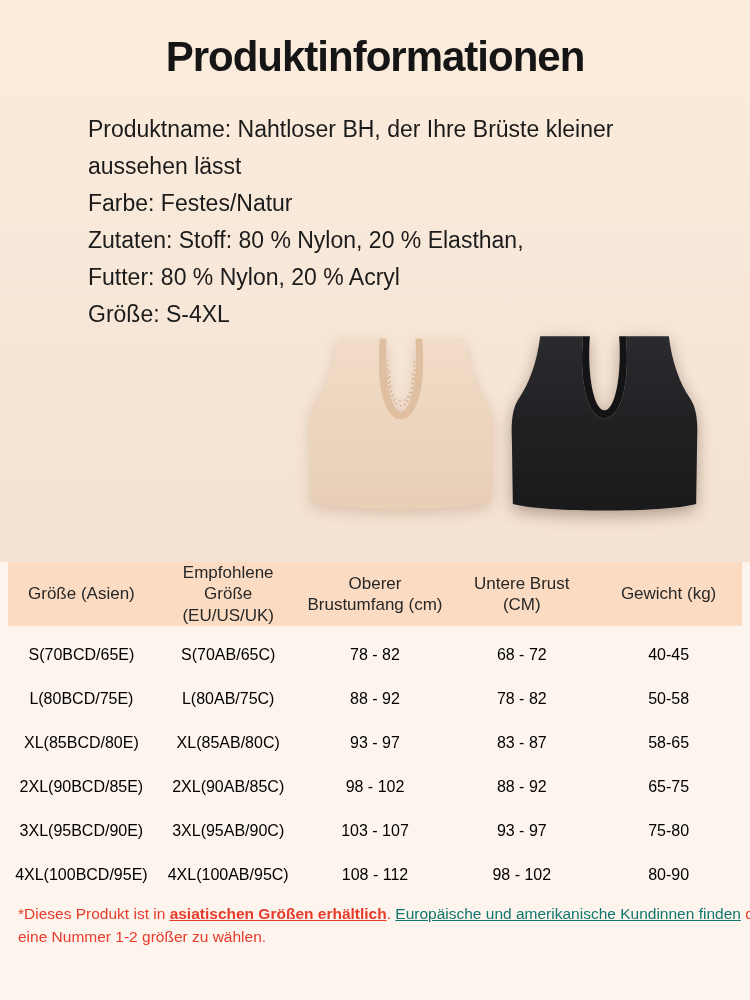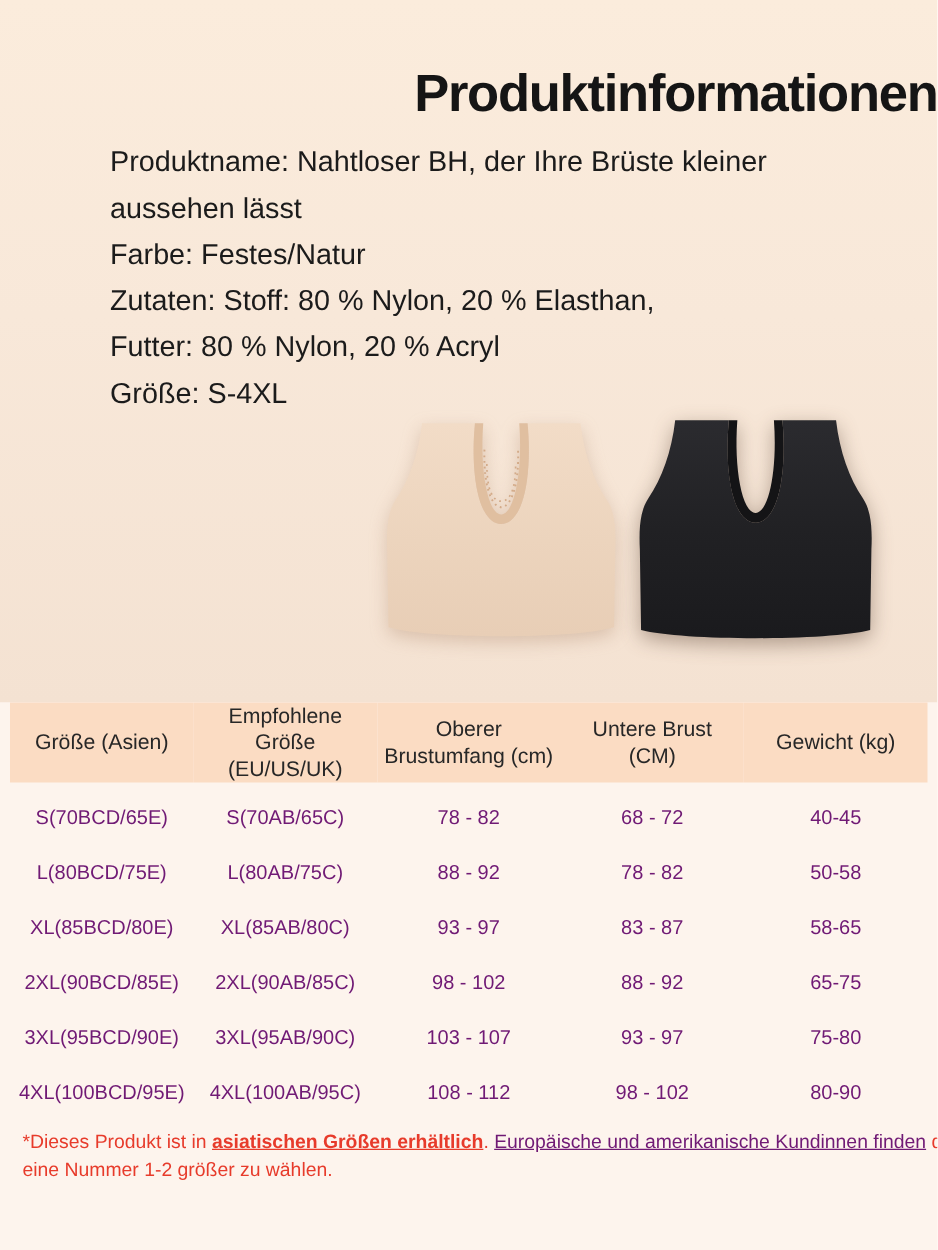--- a/index.html
+++ b/index.html
@@ -14,22 +14,22 @@
 
   
   .top-section {
     position: relative;
     width: 750px;
     height: 562px;
     background: linear-gradient(180deg, #fbecdc 0%, #f8e8d9 45%, #f4e2d2 100%);
   }
   .page-title {
     margin: 0;
-    padding-top: 51px;
-    text-align: right;
+    padding-top: 33px;
+    text-align: center;
     font-size: 42px;
     font-weight: 700;
     letter-spacing: -1px;
     color: #151515;
   }
   .product-details {
     position: absolute;
     left: 88px;
     top: 111px;
     width: 600px;
@@ -66,37 +66,37 @@
     font-size: 17px;
     line-height: 1.25;
     color: #272727;
     text-align: center;
     vertical-align: middle;
     padding: 0 2px;
   }
   table.size-table td {
     height: 42px;
     font-size: 16px;
-    color: #701a75;
+    color: #000000;
     text-align: center;
     vertical-align: middle;
     white-space: nowrap;
   }
   table.size-table tbody tr:first-child td { padding-top: 8px; }
 
   
   .footnotes {
     margin: 5px 8px 0 18px;
     font-size: 15.5px;
     line-height: 23px;
     color: #e73b2b;
   }
   .footnote-line { white-space: nowrap; }
   .seg-red-bold-underline { font-weight: 700; text-decoration: underline; }
-  .seg-orange-underline { color: #701a75; text-decoration: underline; }
+  .seg-orange-underline { color: #0f766e; text-decoration: underline; }
 </style>
 </head>
 <body>
 
 <div class="page">
 
   <section class="top-section">
     <h1 class="page-title">Produktinformationen</h1>
 
     <div class="product-details" id="info-lines">

